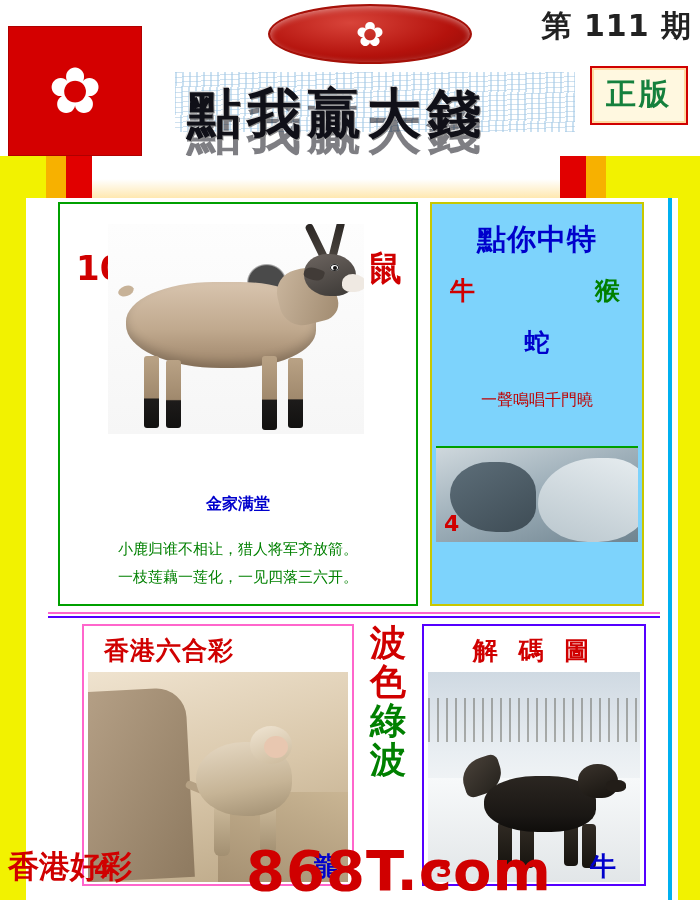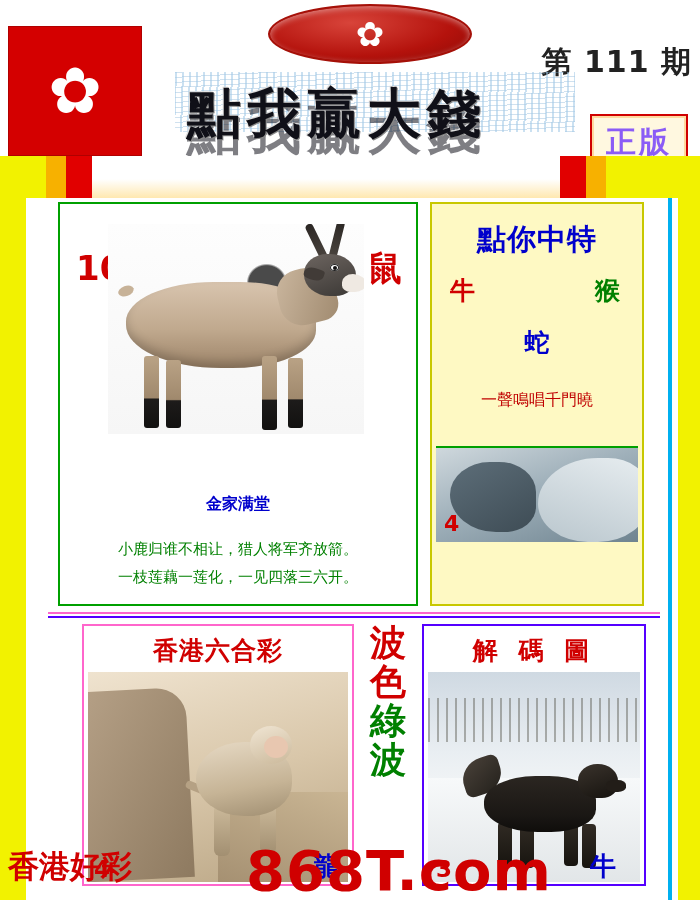--- a/index.html
+++ b/index.html
@@ -60,21 +60,20 @@
     line-height: 1;
   }
   .issue-label {
     position: absolute;
     right: 8px; top: 6px;
     font-size: 30px;
     font-weight: bold;
     color: #222222;
     letter-spacing: 1px;
     font-family: "DejaVu Sans", sans-serif;
-    margin-top: 36px;
   }
   .masthead {
     position: absolute;
     left: 175px; top: 72px;
     width: 400px; height: 86px;
   }
   .masthead .mh-back {
     position: absolute;
     left: 0; top: 0;
     width: 400px; height: 60px;
@@ -101,27 +100,26 @@
     color: rgba(20,20,30,0.55);
     letter-spacing: 6px;
     font-family: "DejaVu Sans", sans-serif;
   }
   .zhengban {
     position: absolute;
     right: 12px; top: 66px;
     padding: 6px 14px 8px 14px;
     border: 2px solid #d00000;
     background: #fff8e0;
-    color: #8b5cf6;
+    color: #15803d;
     font-size: 30px;
     font-weight: bold;
     letter-spacing: 3px;
     font-family: "DejaVu Sans", sans-serif;
     box-shadow: 0 0 0 2px #ffd9a0 inset;
-    margin-top: 48px;
   }
 
   
   .rainbow {
     position: absolute;
     left: 0; top: 156px;
     width: 700px; height: 42px;
     background:
       linear-gradient(90deg,
         #f2f200 0px, #f2f200 46px,
@@ -296,21 +294,21 @@
     font-family: "DejaVu Sans", sans-serif;
   }
   .verse1 { top: 336px; }
   .verse2 { top: 364px; }
 
   
   .panel-tip {
     position: absolute;
     left: 382px; top: 4px;
     width: 214px; height: 404px;
-    background: #fef9c3;
+    background: #7dd3fc;
     border: 2px solid #c8c800;
     box-sizing: border-box;
   }
   .panel-tip .tip-title {
     position: absolute;
     left: 0; right: 0; top: 16px;
     text-align: center;
     font-size: 29px;
     font-weight: bold;
     color: #0000cc;
@@ -400,26 +398,26 @@
     position: absolute;
     left: 34px; top: 426px;
     width: 272px; height: 262px;
     background: #ffffff;
     border: 2px solid #ff66cc;
     box-sizing: border-box;
   }
   .panel-hk .hk-title {
     position: absolute;
     left: 0; right: 0; top: 8px;
-    text-align: center;
     font-size: 25px;
     font-weight: bold;
     color: #d00000;
     letter-spacing: 1px;
     font-family: "DejaVu Sans", sans-serif;
+    padding-left: 20px;
   }
   .monkey-photo {
     position: absolute;
     left: 4px; top: 46px;
     width: 260px; height: 210px;
     overflow: hidden;
     background: linear-gradient(165deg, #efe3cf 0%, #d9c7aa 50%, #b9a584 100%);
   }
   .monkey-photo .rock1 {
     position: absolute;

